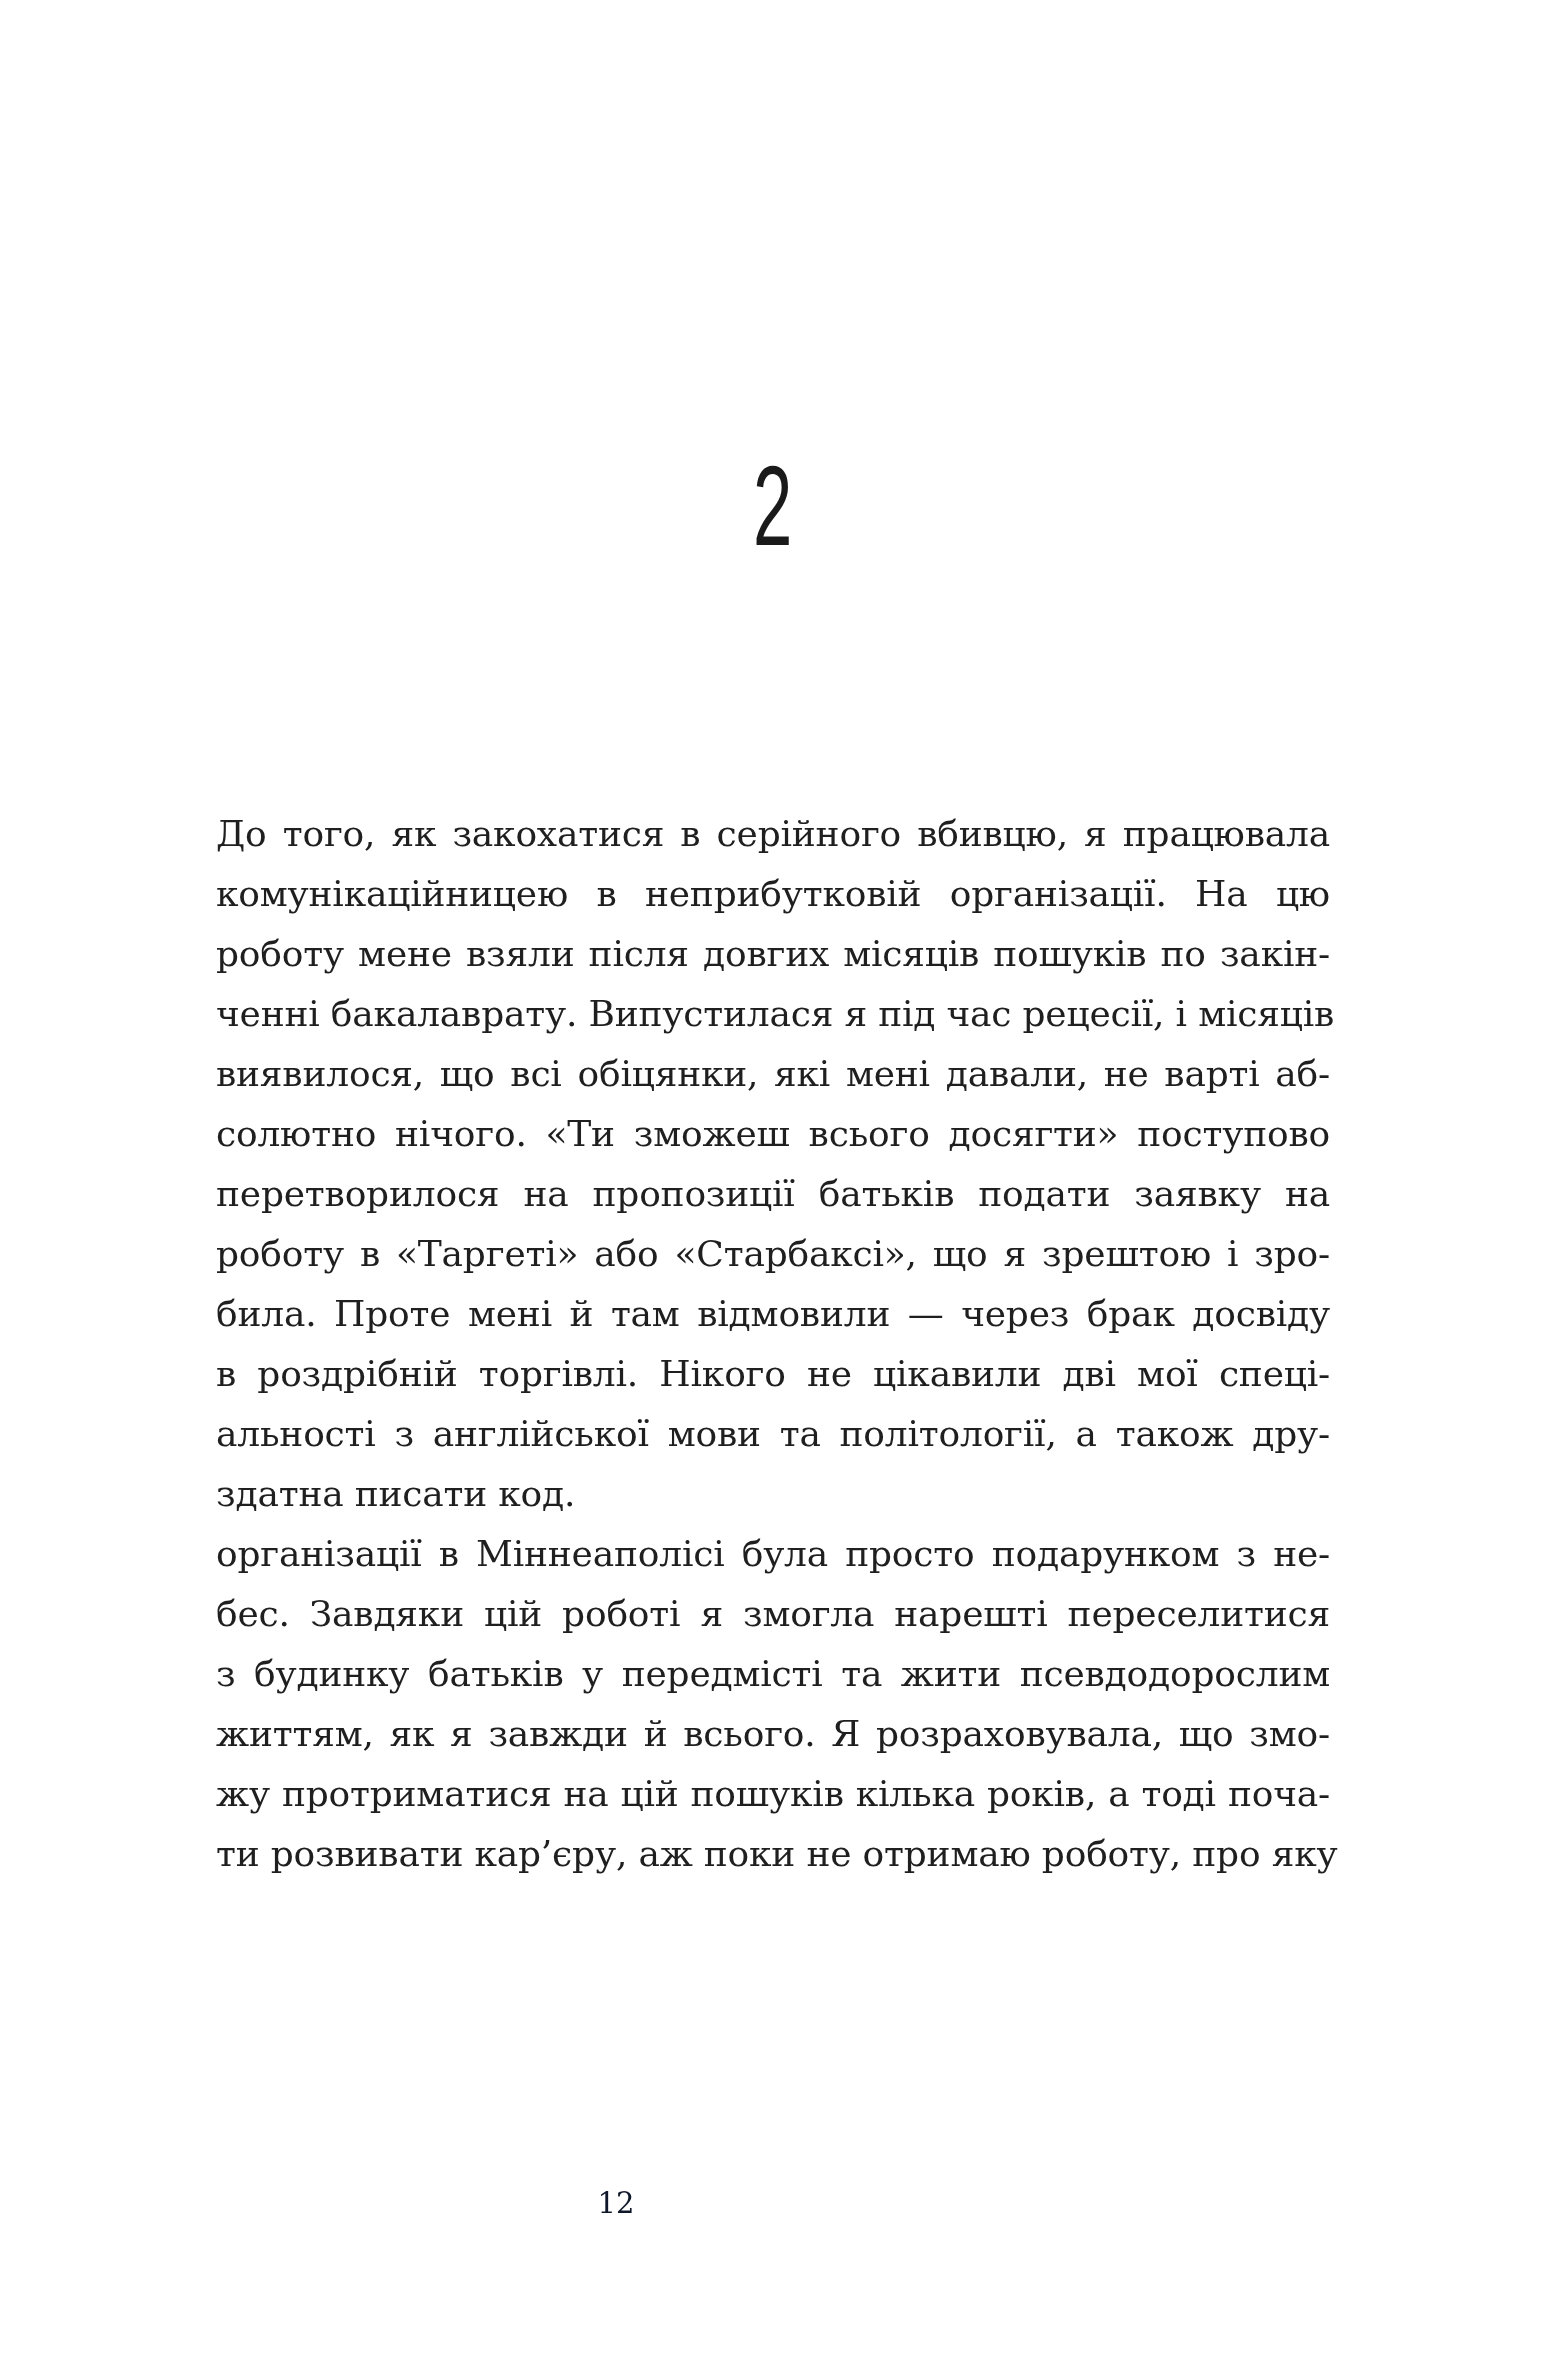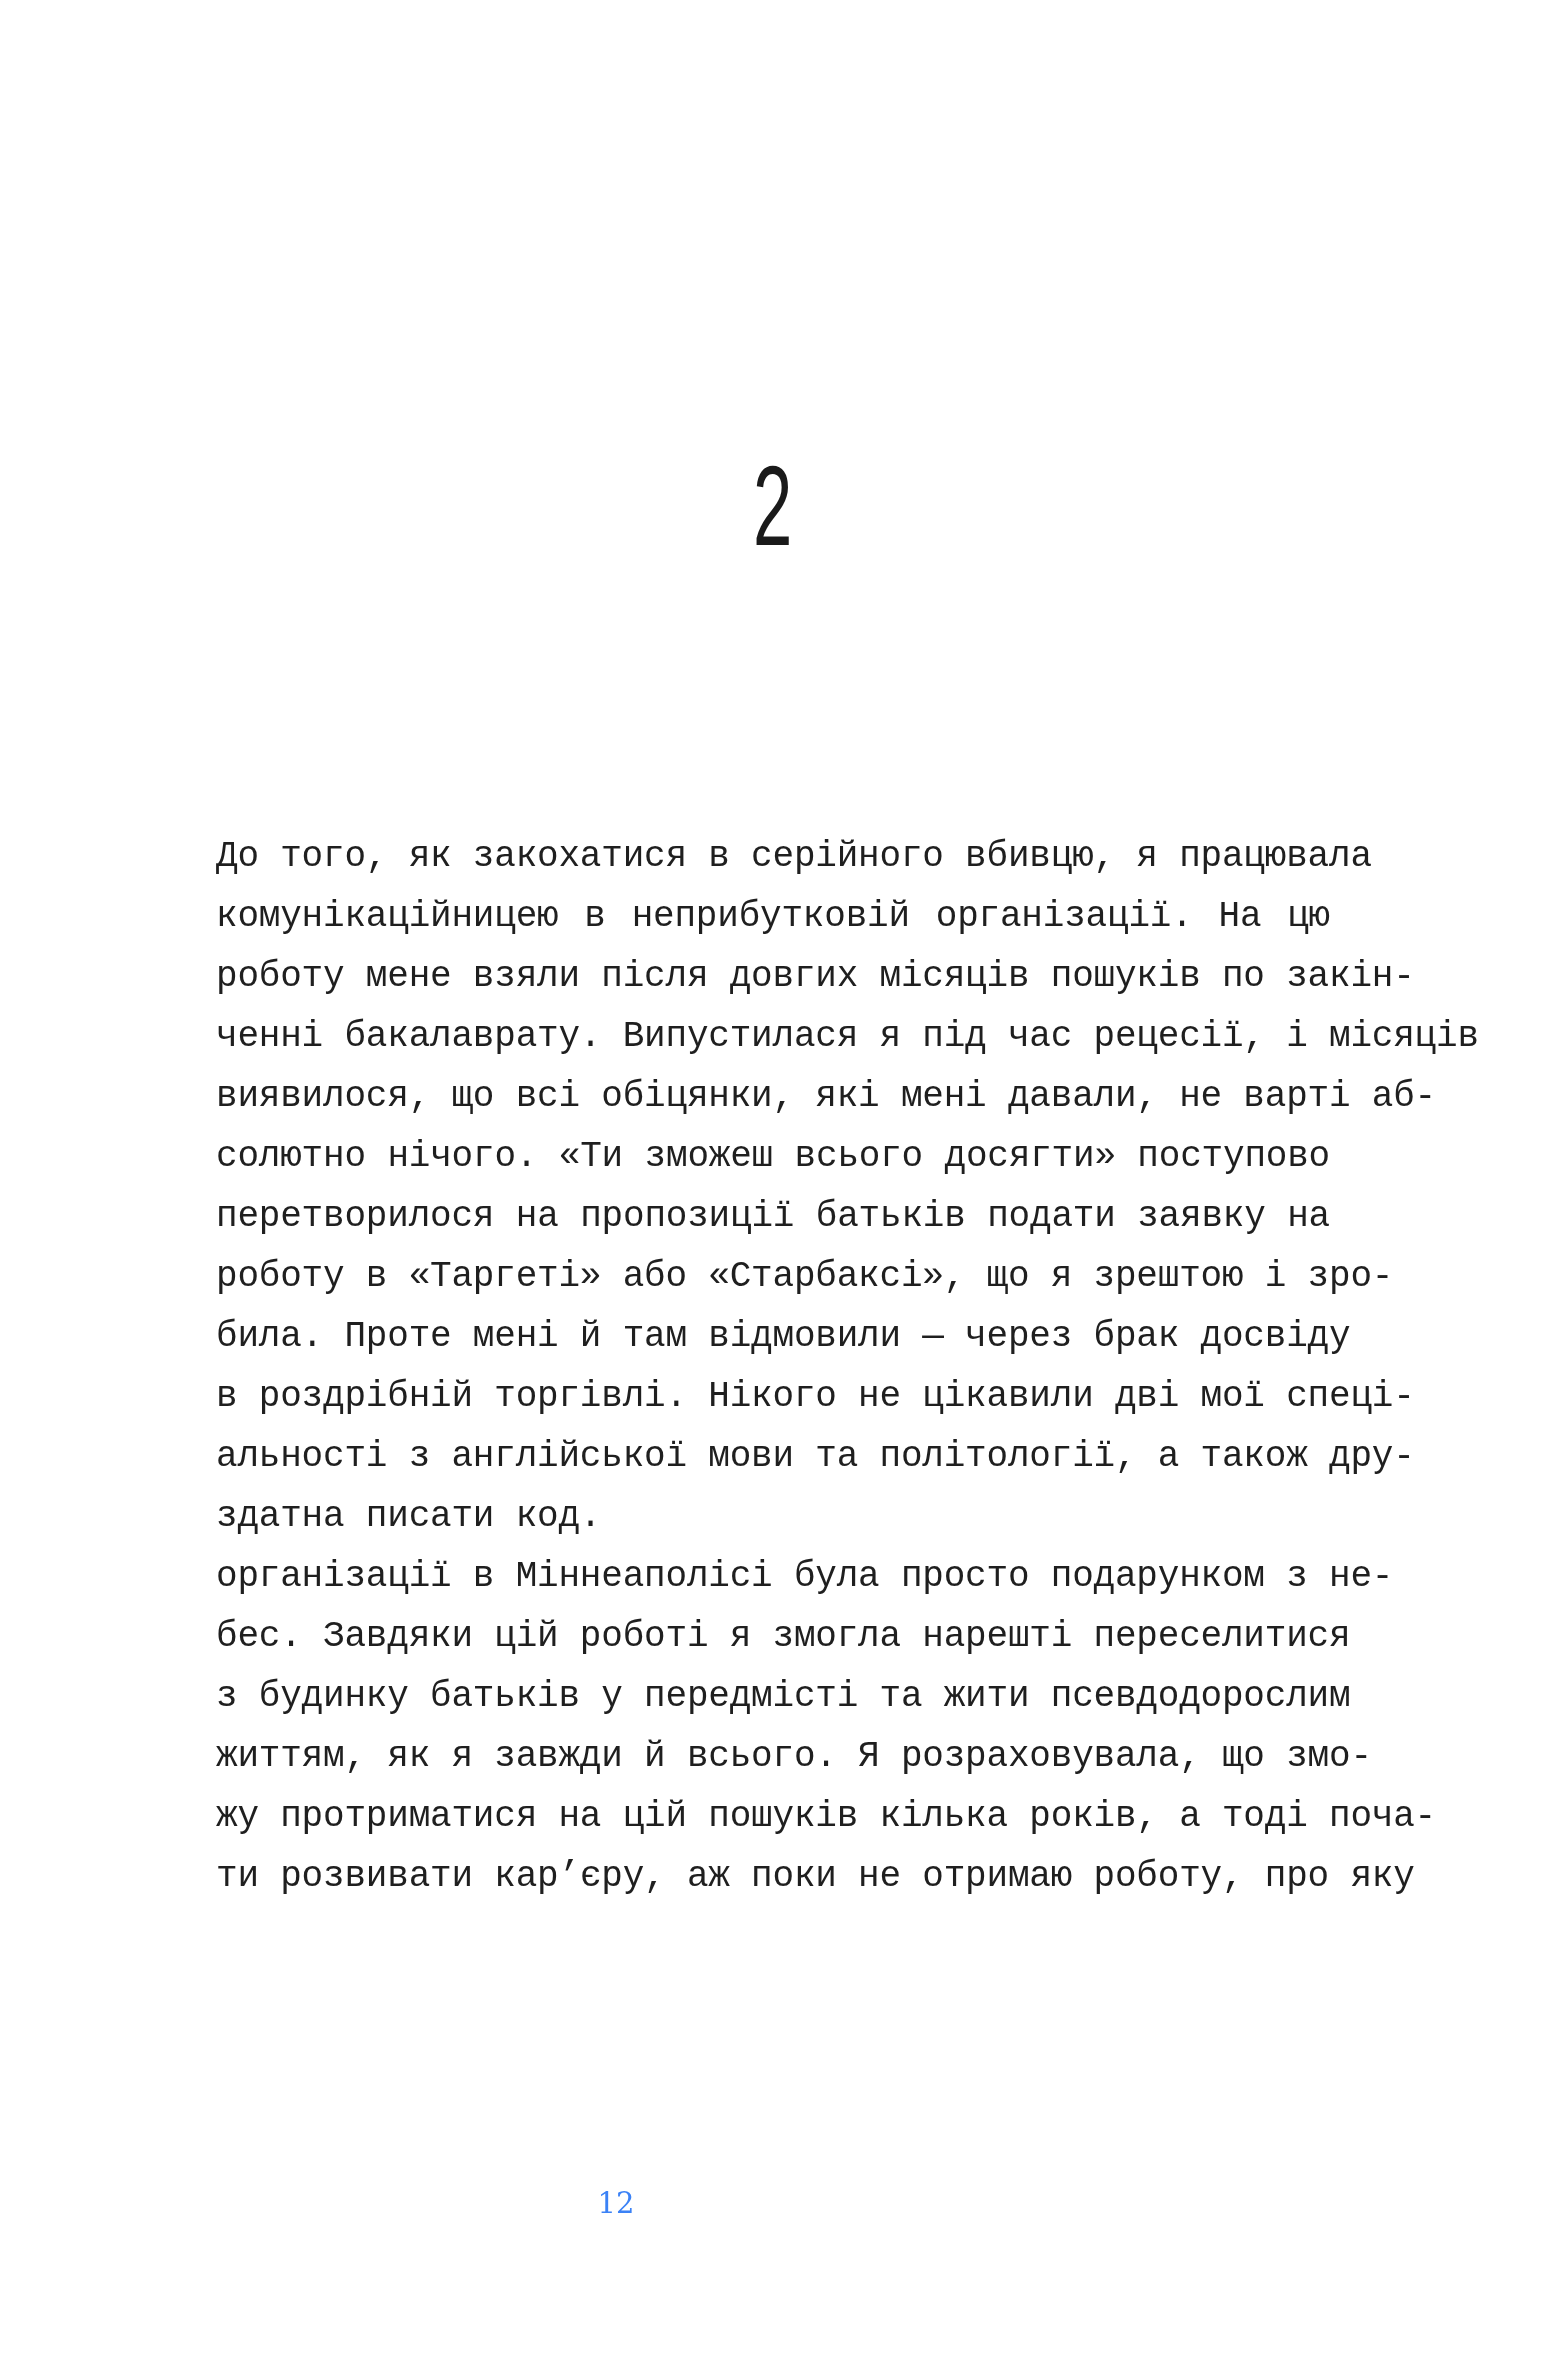--- a/index.html
+++ b/index.html
@@ -35,23 +35,22 @@
       color: #1a1a1a;
     }
     .chapter-number span {
       display: inline-block;
       transform: scaleX(0.62);
       transform-origin: center;
     }
     .body-text {
       position: absolute;
       left: 216px;
-      top: 827px;
+      top: 804px;
       width: 1114px;
-      font-family: Liberation Mono, monospace;
     }
     .line {
       display: block;
       height: 60px;
       line-height: 60px;
       font-size: 36px;
       white-space: nowrap;
       text-align: justify;
       text-align-last: justify;
       letter-spacing: -0.2px;
@@ -65,21 +64,21 @@
     }
     .page-number {
       position: absolute;
       left: 0;
       width: 1232px;
       top: 2183px;
       text-align: center;
       font-family: "DejaVu Serif", "Liberation Serif", serif;
       font-size: 29px;
       line-height: 40px;
-      color: #3b82f6;
+      color: #0f172a;
     }
   </style>
 </head>
 <body>
 
 <div class="page">
 
   <div class="chapter-number">
     <span>2</span>
   </div>

